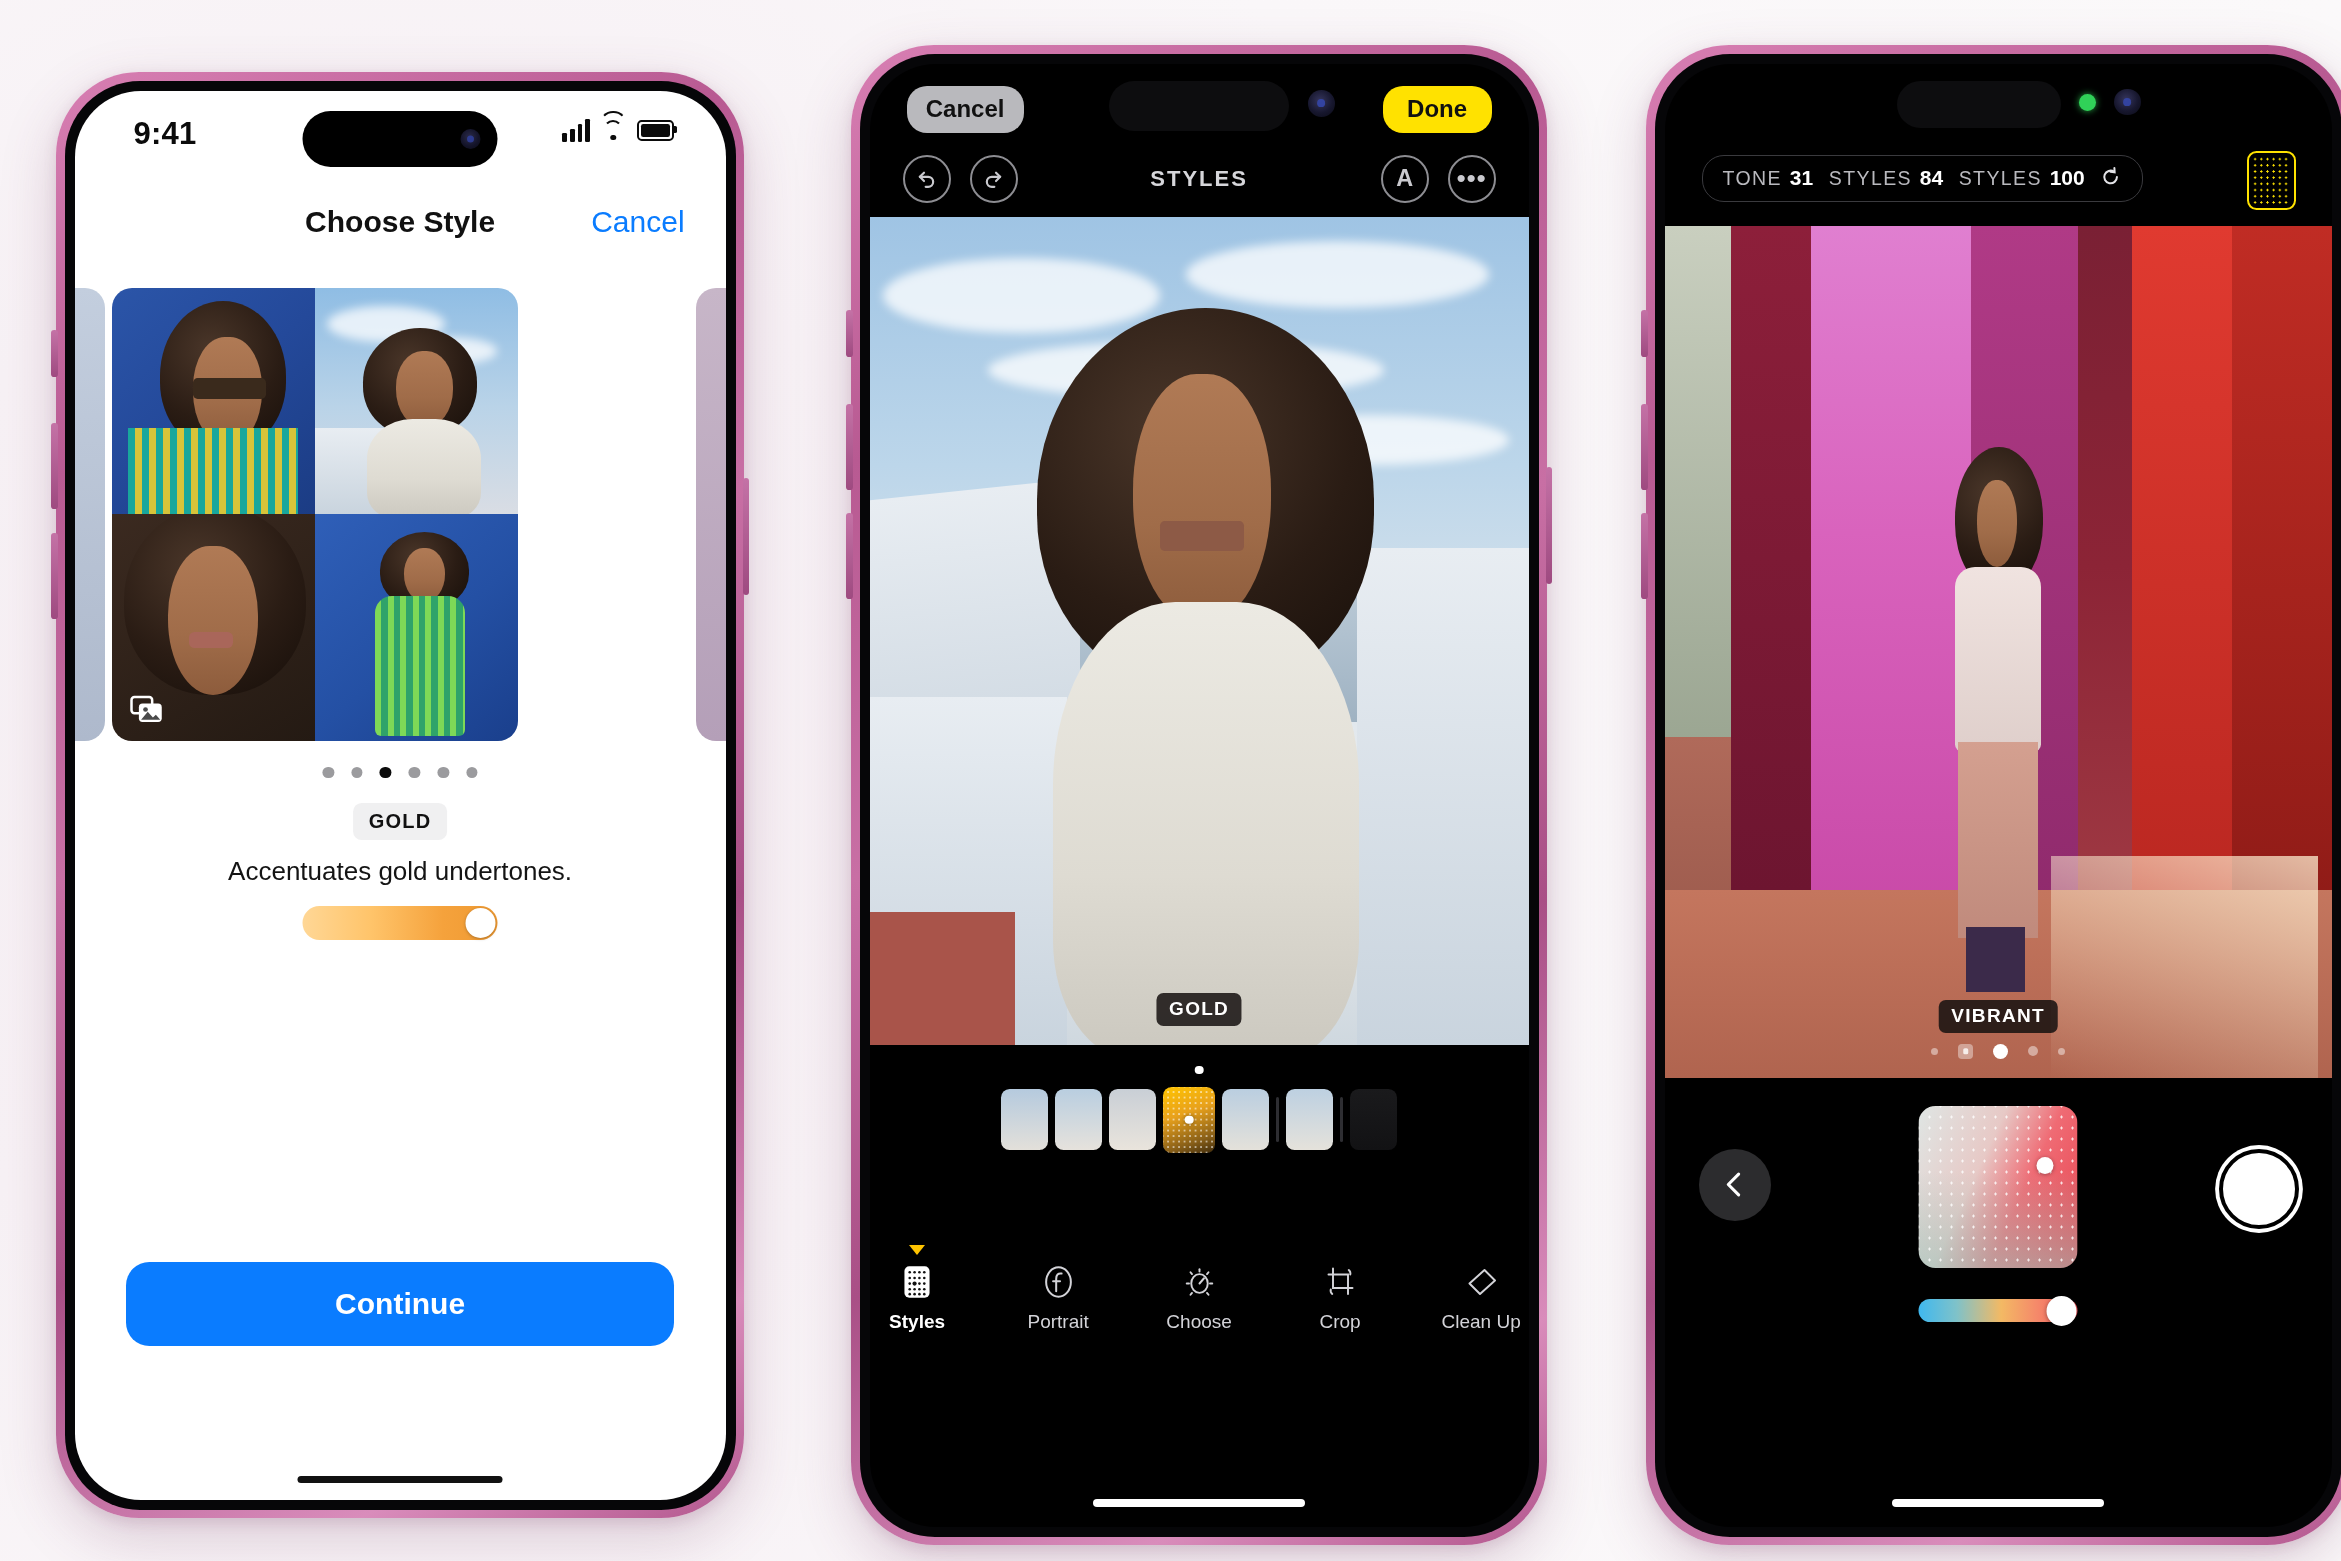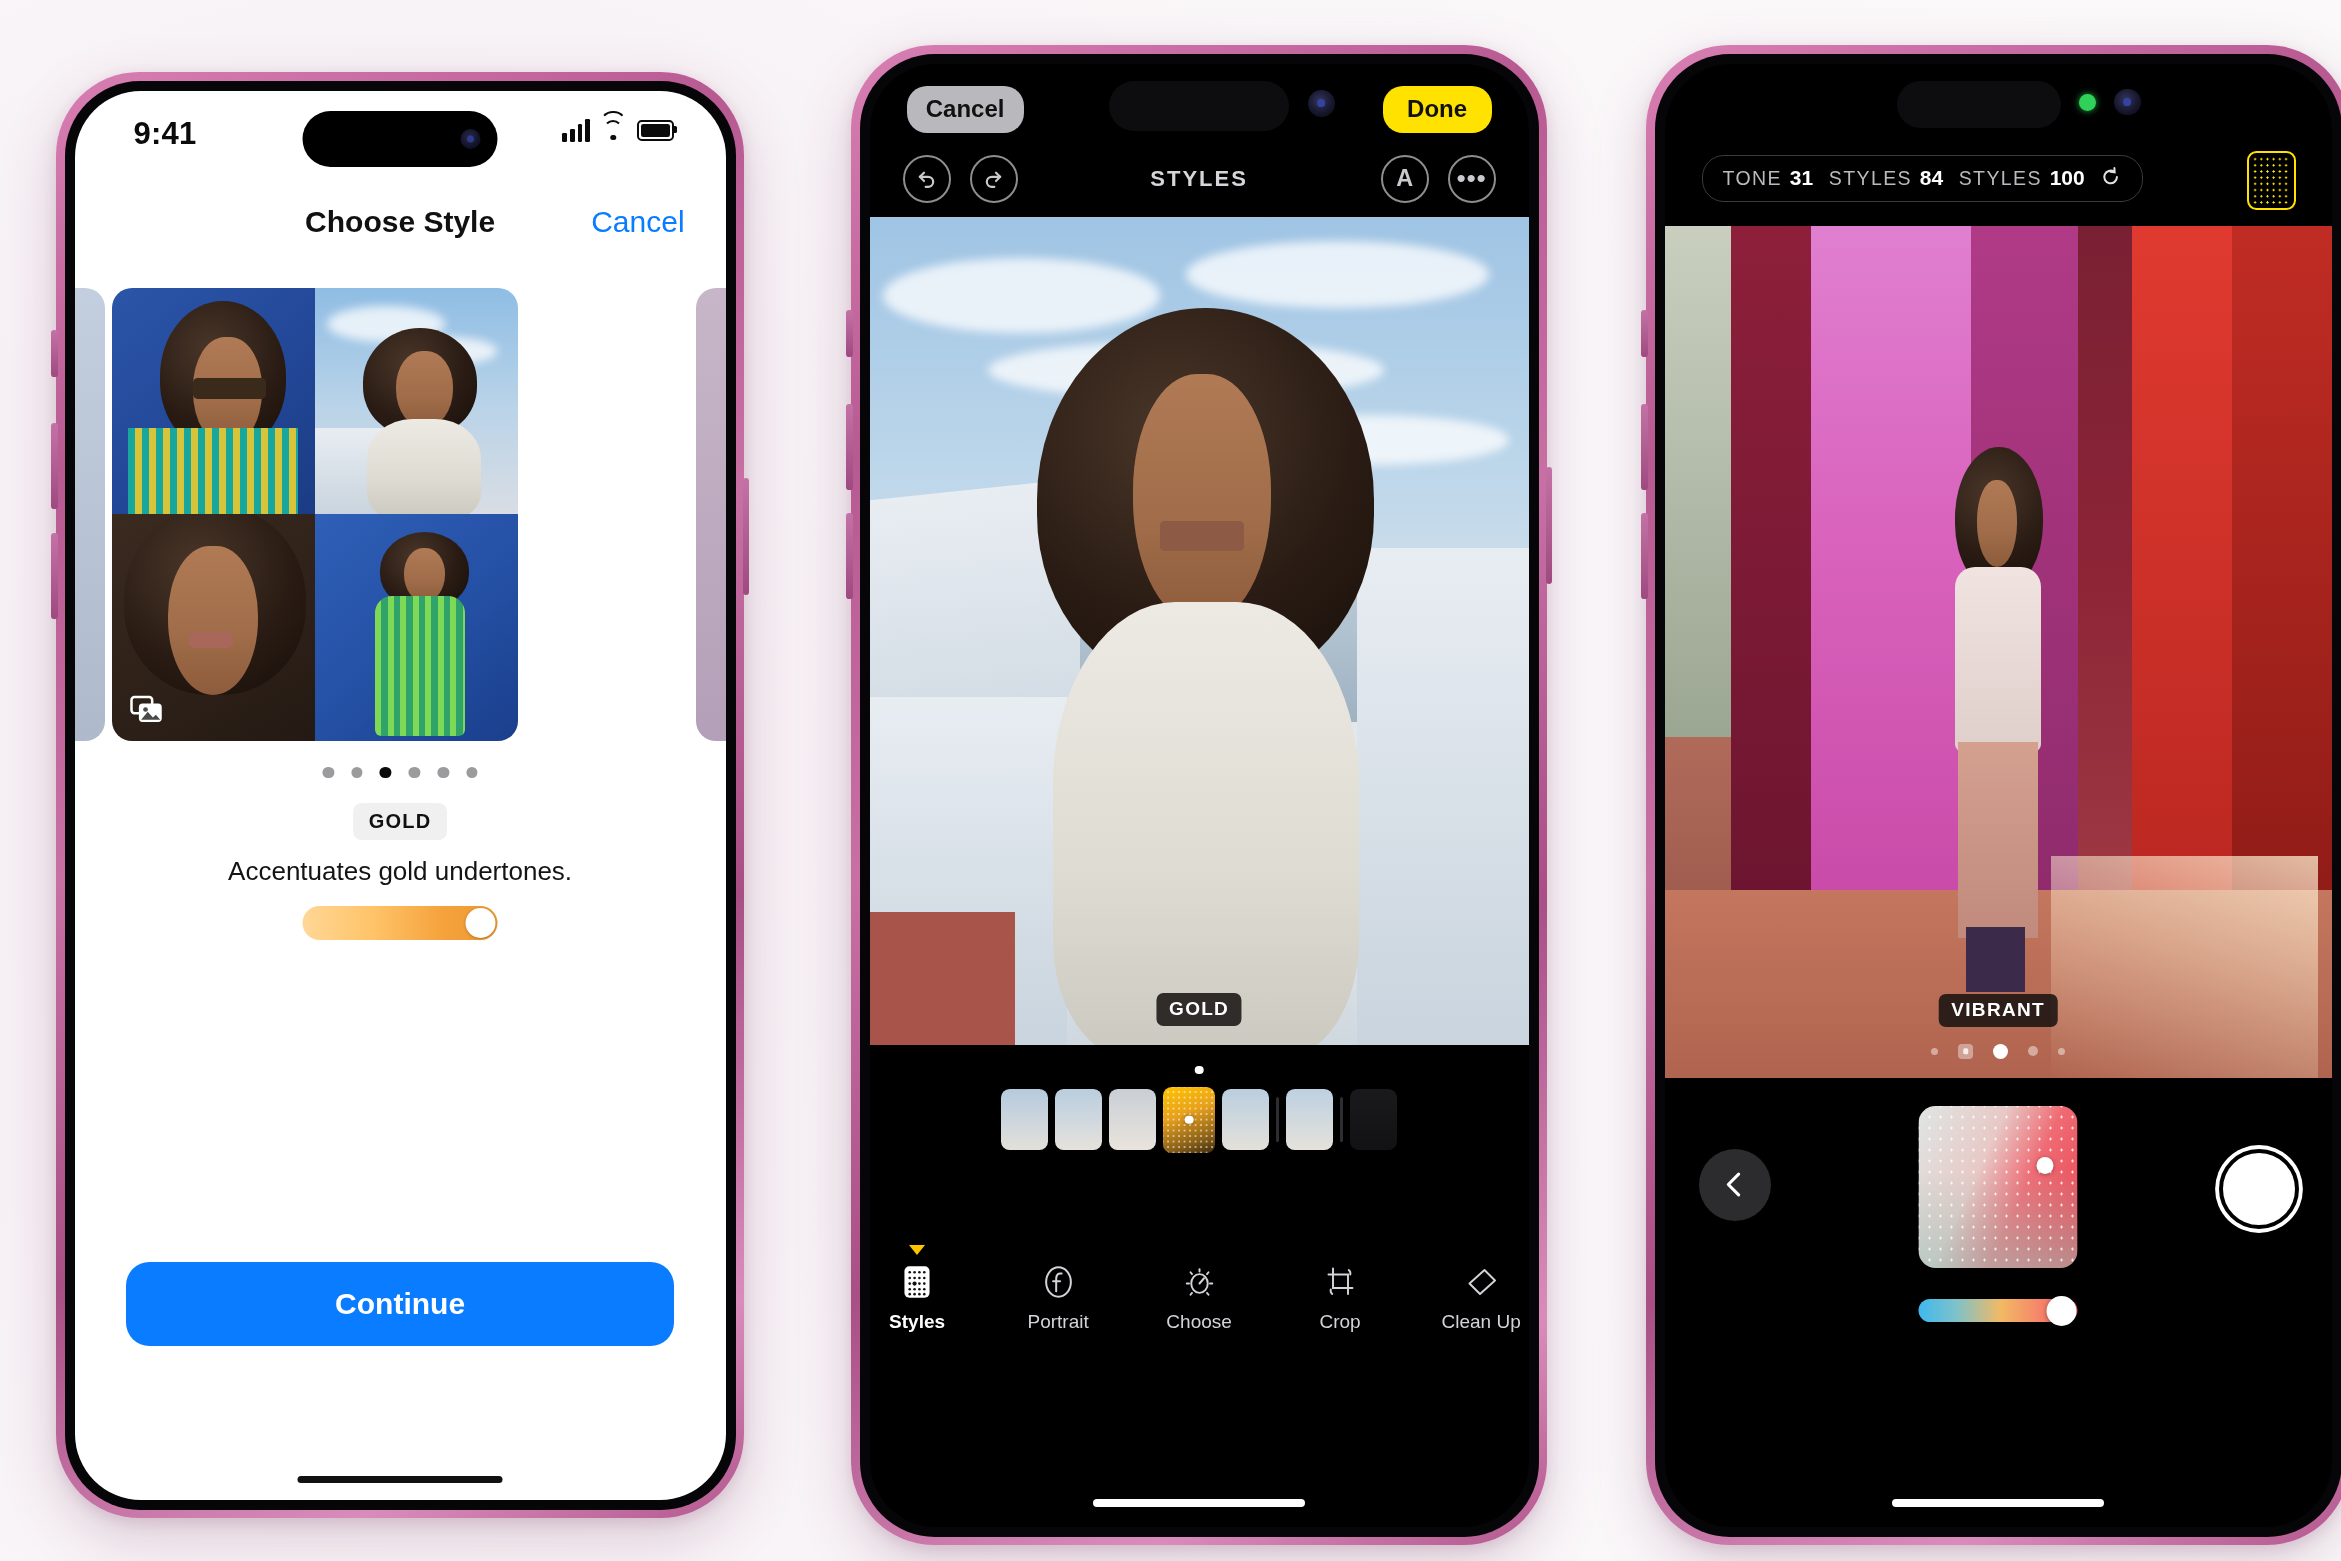--- a/index.html
+++ b/index.html
@@ -471,21 +471,21 @@
           <div style="position:absolute;right:0;top:0;width:15%;height:86%;background:linear-gradient(180deg,#c02c24,#8c1a16);"></div>
           <div style="position:absolute;left:0;right:0;bottom:0;height:22%;background:linear-gradient(180deg,#c4765e,#b0644f);"></div>
           <div style="position:absolute;left:58%;bottom:0;width:40%;height:26%;background:linear-gradient(200deg,rgba(255,240,210,.75),rgba(255,230,190,0));"></div>
           <div class="figure" style="left:40%;top:26%;width:20%;height:64%;">
             <div class="hair" style="left:18%;top:0;width:66%;height:26%;"></div>
             <div class="face" style="left:34%;top:6%;width:30%;height:16%;"></div>
             <div style="position:absolute;left:18%;top:22%;width:64%;height:34%;border-radius:20px 20px 7.8px 7.8px;background:linear-gradient(180deg,#f0e3e0,#dfcfcb);"></div>
             <div style="position:absolute;left:20%;top:54%;width:60%;height:36%;background:linear-gradient(180deg,#d4a090,#c08a7c);"></div>
             <div style="position:absolute;left:26%;bottom:0;width:44%;height:12%;background:#3b2a4a;"></div>
           </div>
-          <div class="ovbadge" style="bottom:51px;margin-top:47px;">VIBRANT</div>
+          <div class="ovbadge" style="bottom:45px;margin-top:47px;">VIBRANT</div>
           <div class="ph-dots" style="bottom:19px;">
             <i class="sm"></i>
               <i class="sq"></i>
               <i class="on"></i>
               <i></i>
               <i class="sm"></i>
           </div>
         </div>
 
         <div class="backbtn" style="left:34px;top:1085px;width:72px;height:72px;">

